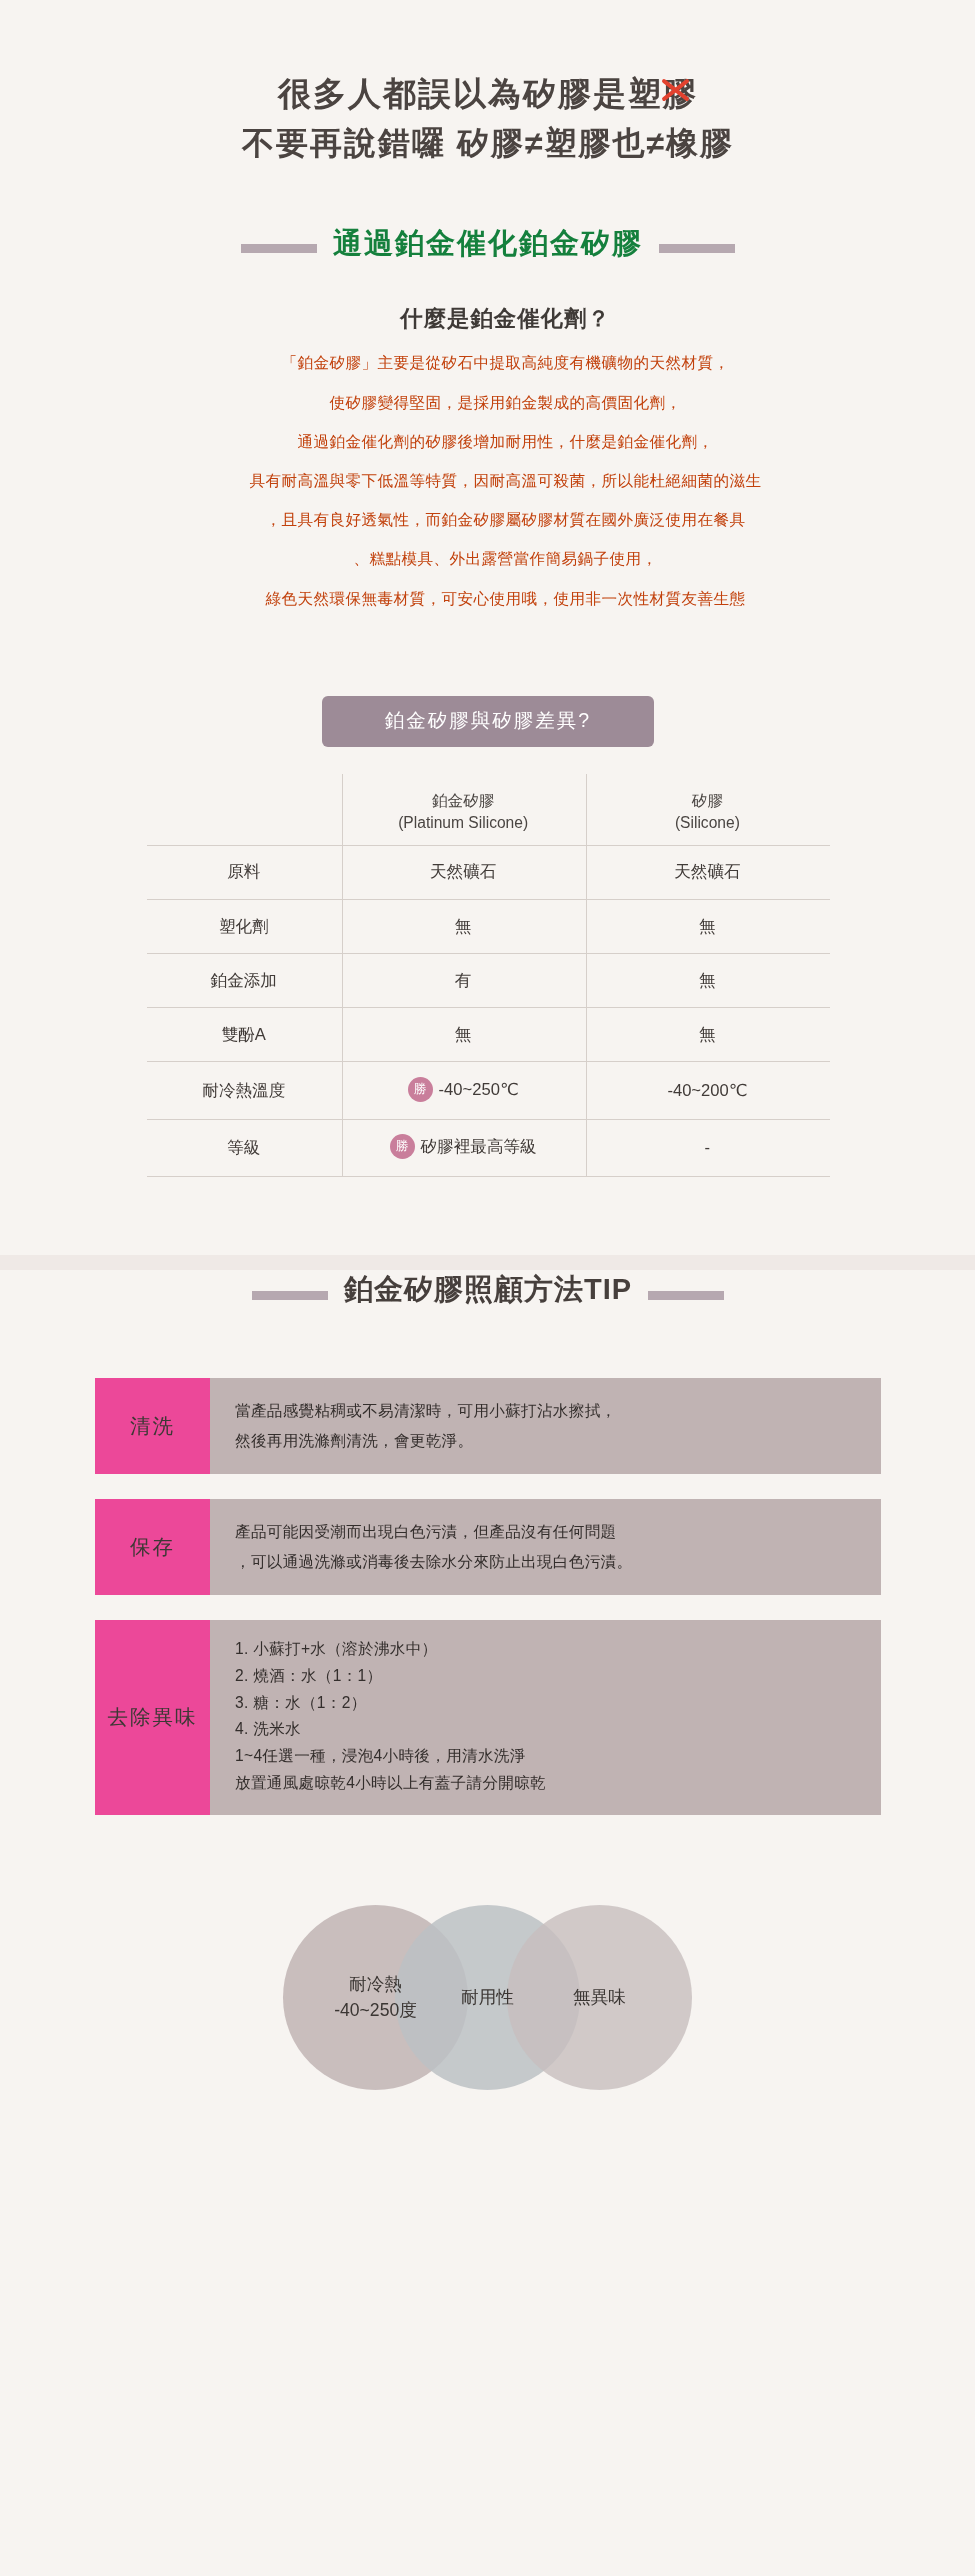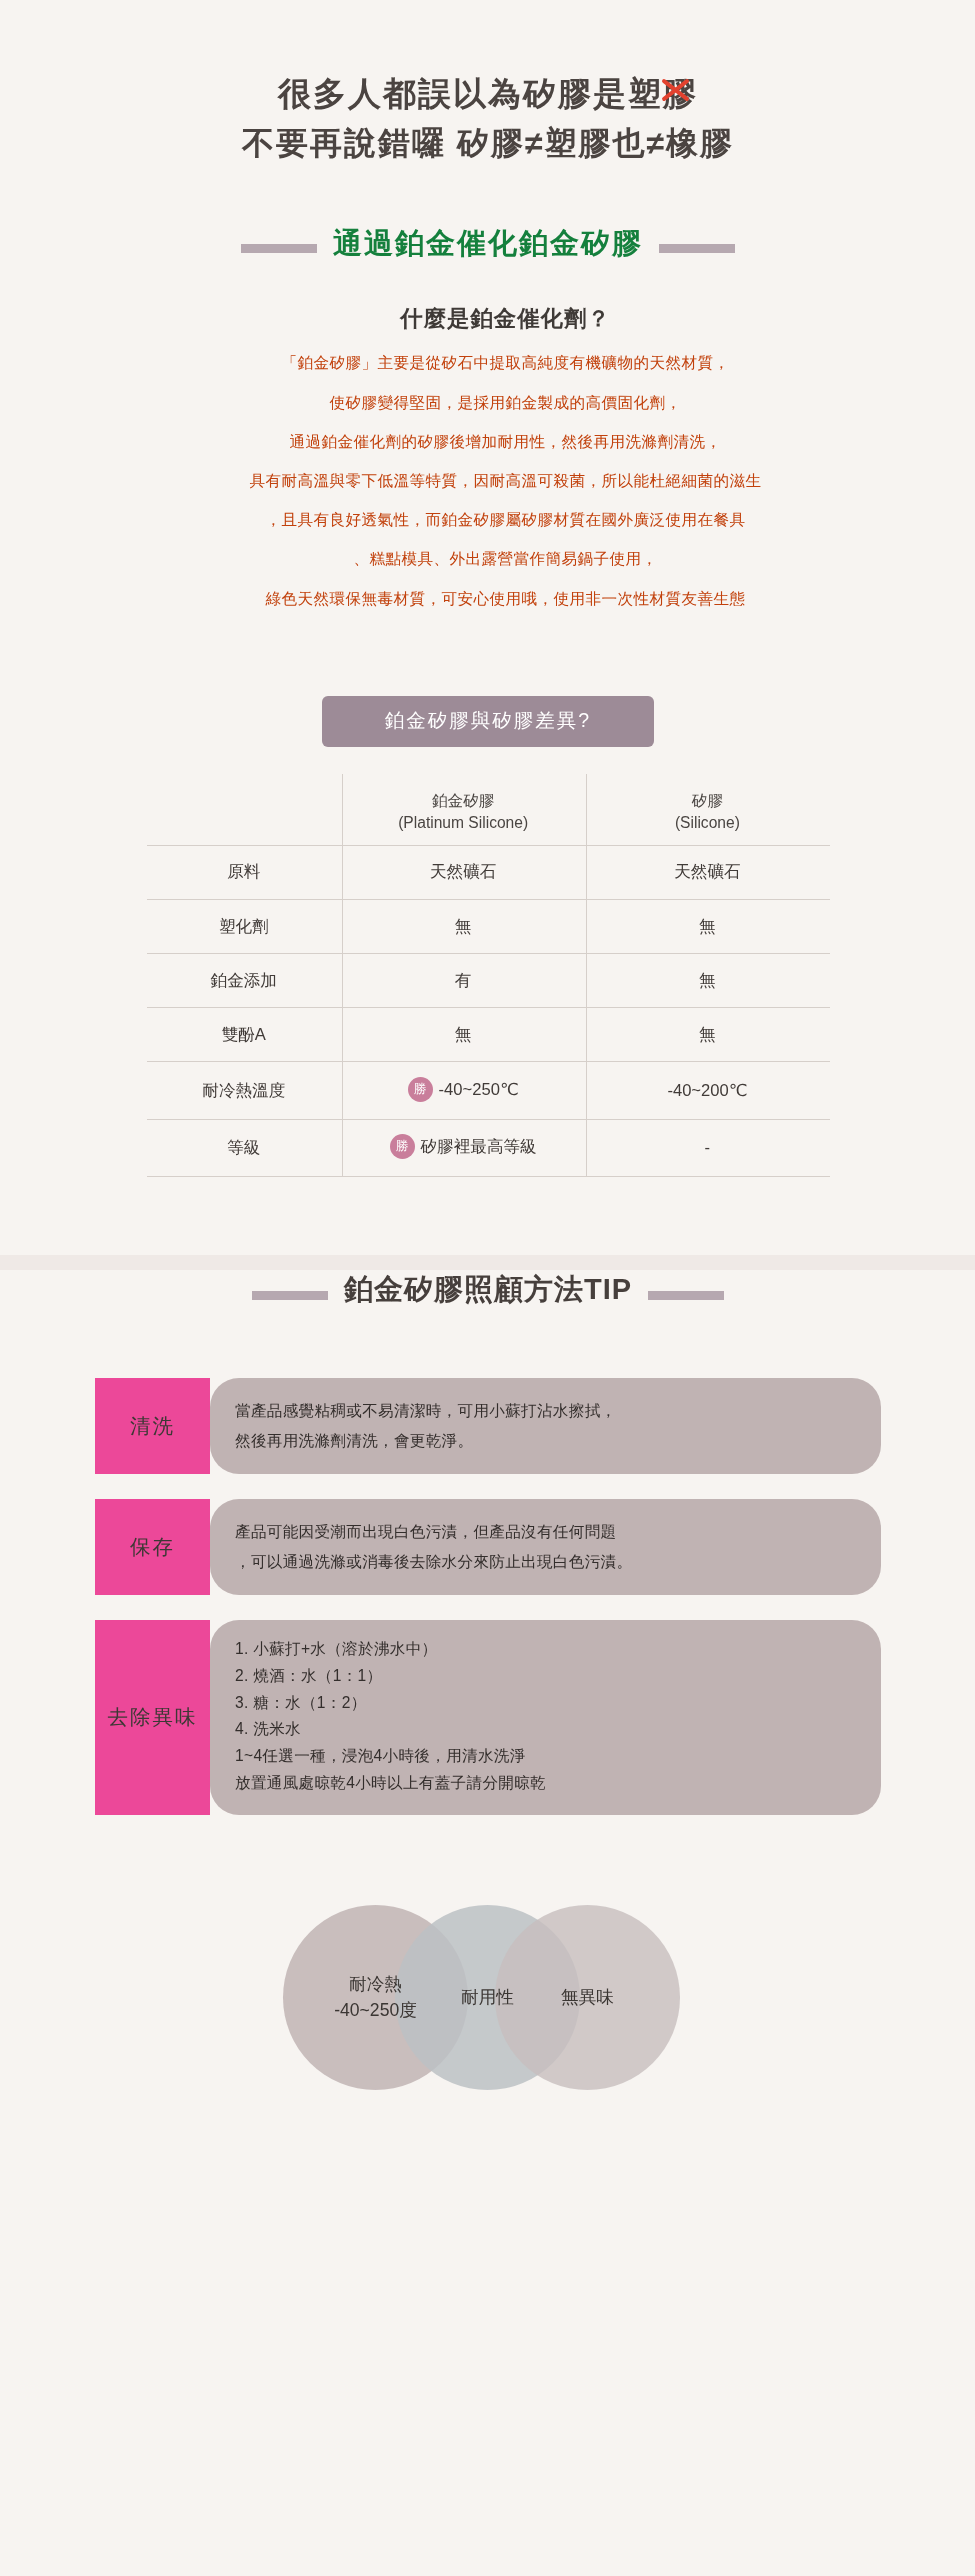--- a/index.html
+++ b/index.html
@@ -209,21 +209,20 @@
     color:#3d3835;
   }
   .tip-val{
     flex:1;
     background:#c0b3b3;
     padding:17.6px 25px;
     font-size:15.6px;
     line-height:1.95;
     color:#332e2c;
     letter-spacing:0.3px;
-    border-radius:29px;
   }
   .tip-row.tall .tip-val{
     padding:15.6px 25px 17.6px;
     line-height:1.72;
   }
   .tip-val .ln{display:block;}
 
   
   .venn{
     position:relative;
@@ -239,21 +238,21 @@
     display:flex;
     align-items:center;
     justify-content:center;
     text-align:center;
     font-size:17.6px;
     line-height:1.5;
     color:#3b3633;
   }
   .c1{left:0;background:rgba(193,180,180,.85);}
   .c2{left:112px;background:rgba(188,193,196,.85);}
-  .c3{left:212px;background:rgba(199,190,190,.8);}
+  .c3{left:224px;background:rgba(199,190,190,.8);}
   .c2 span,.c3 span{position:relative;}
   .venn .lbl{position:relative;z-index:3;}
   .bottom-space{height:117px;}
 </style>
 </head>
 <body>
 
 <div class="page">
 
   <div class="hero">
@@ -268,21 +267,21 @@
   </div>
 
   <div class="sec-title-wrap">
     <span class="sec-title">通過鉑金催化鉑金矽膠</span>
   </div>
 
   <div class="intro">
     <div class="intro-h">什麼是鉑金催化劑？</div>
     <p>「鉑金矽膠」主要是從矽石中提取高純度有機礦物的天然材質，</p>
     <p>使矽膠變得堅固，是採用鉑金製成的高價固化劑，</p>
-    <p>通過鉑金催化劑的矽膠後增加耐用性，然後再用洗滌劑清洗，</p>
+    <p>通過鉑金催化劑的矽膠後增加耐用性，什麼是鉑金催化劑，</p>
     <p>具有耐高溫與零下低溫等特質，因耐高溫可殺菌，所以能杜絕細菌的滋生</p>
     <p>，且具有良好透氣性，而鉑金矽膠屬矽膠材質在國外廣泛使用在餐具</p>
     <p>、糕點模具、外出露營當作簡易鍋子使用，</p>
     <p>綠色天然環保無毒材質，可安心使用哦，使用非一次性材質友善生態</p>
   </div>
 
   <div class="cmp-wrap">
     <div class="cmp-badge">鉑金矽膠與矽膠差異?</div>
 
     <div class="cmp-holder">

